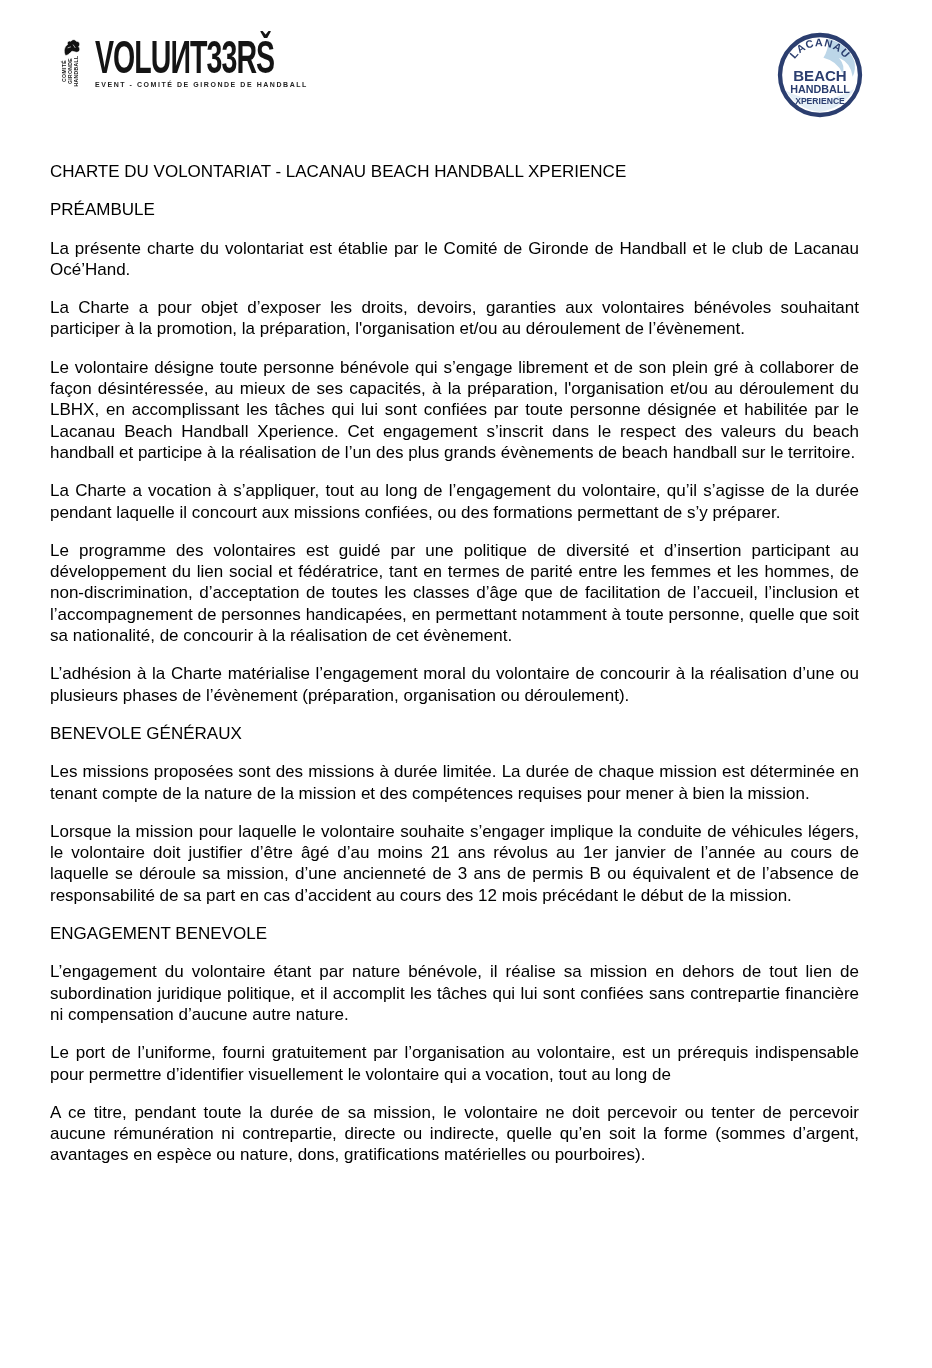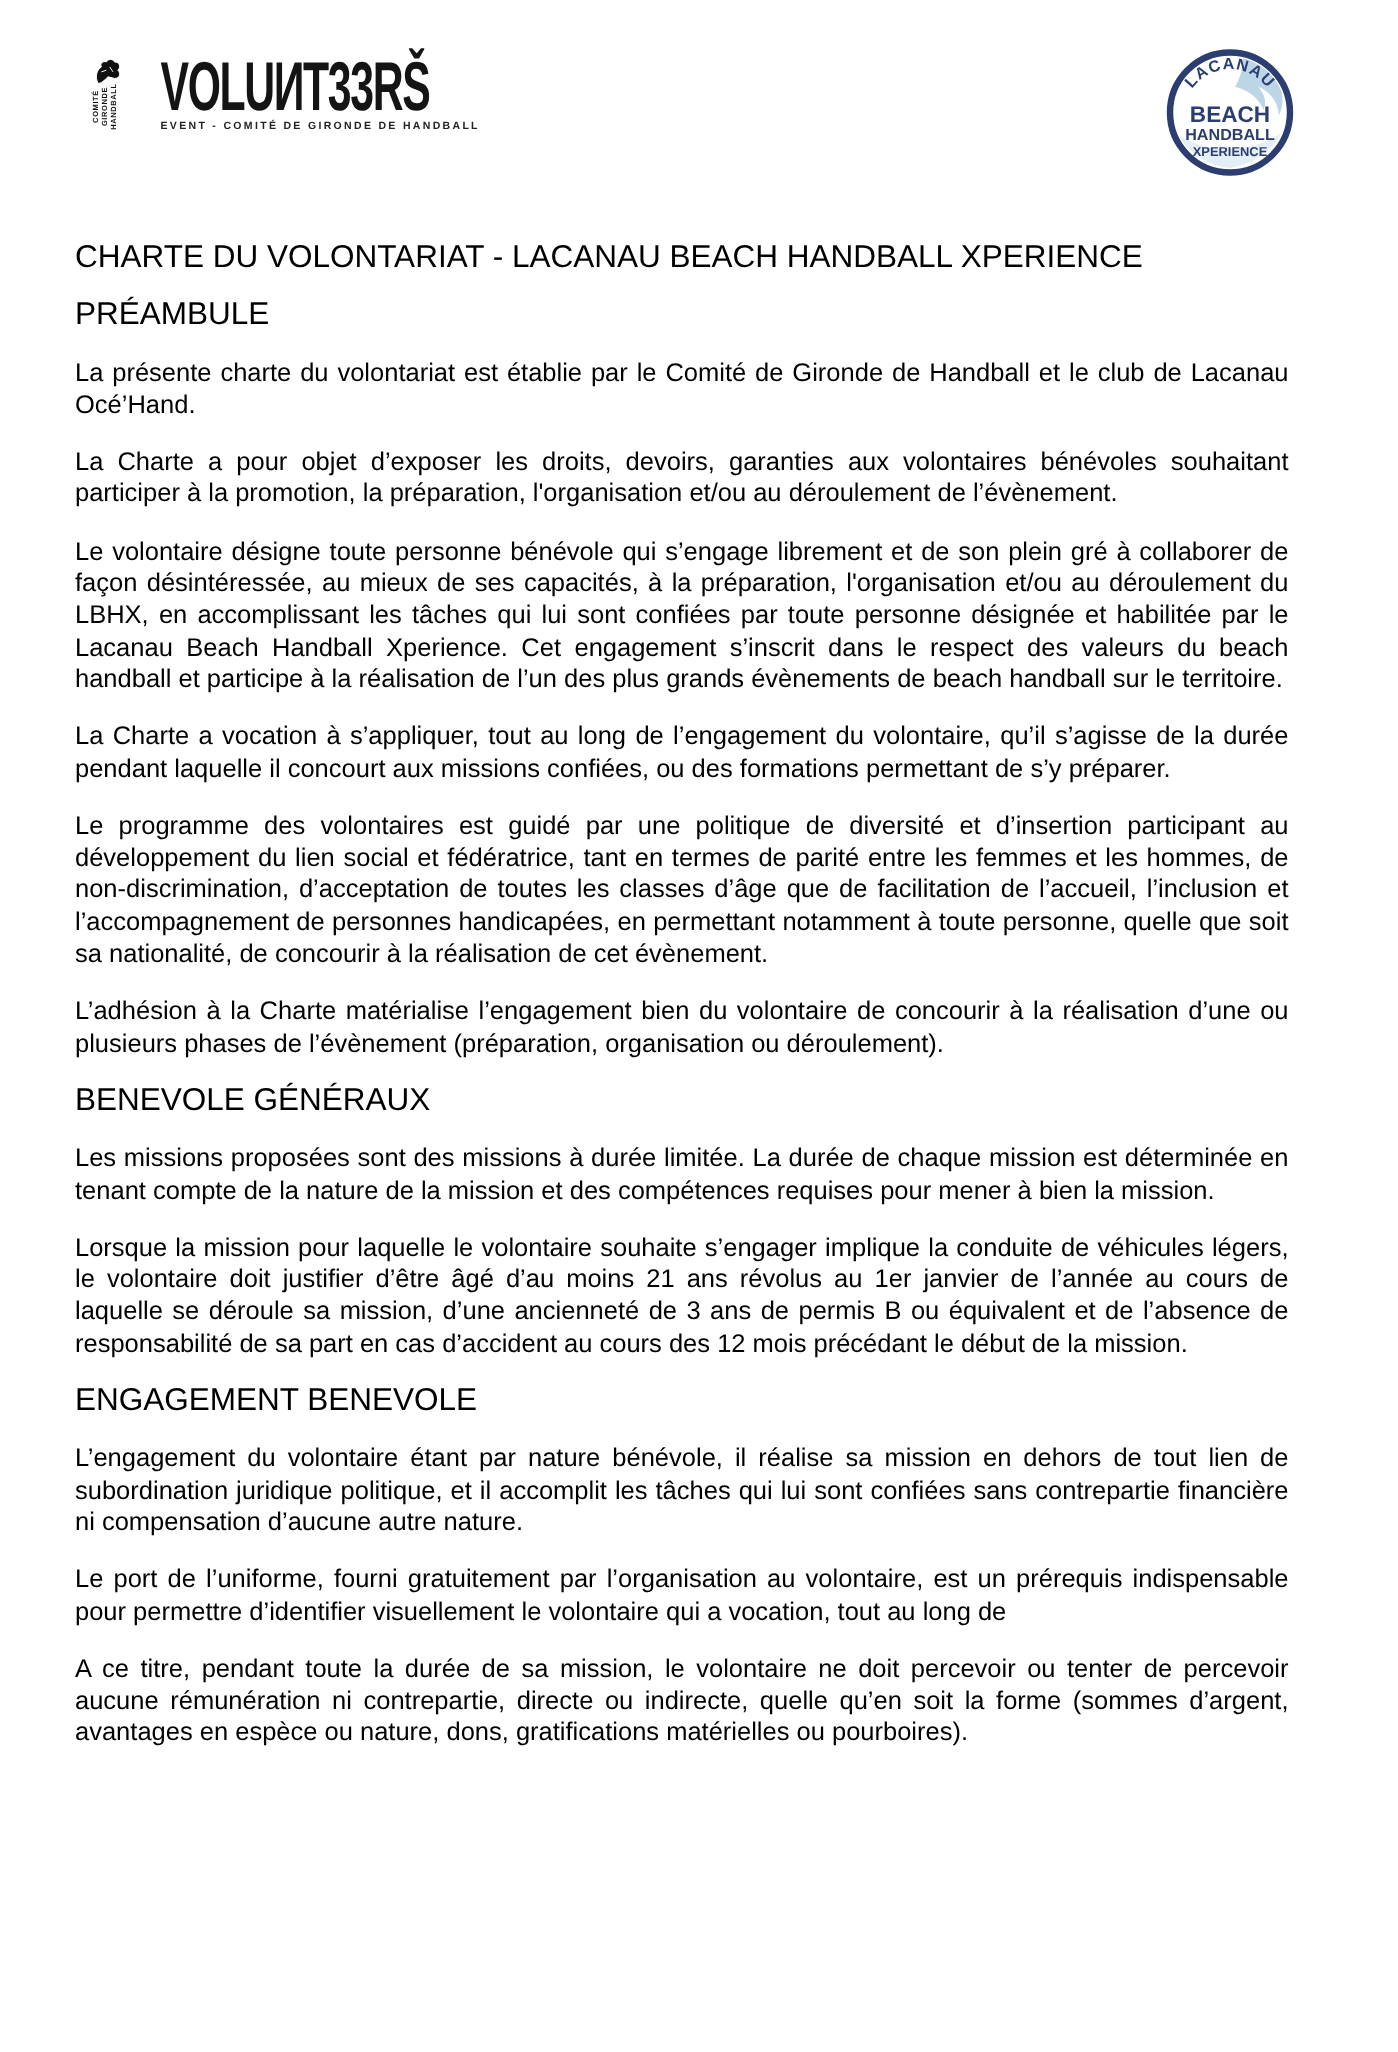--- a/index.html
+++ b/index.html
@@ -6,21 +6,21 @@
   body {
     width:932px; height:1368px;
     font-family:"Liberation Sans", sans-serif;
     color:#000;
     position:relative;
     overflow:hidden;
   }
   .page { position:absolute; inset:0; background:#fff; }
 
   
-  .logo-group { position:absolute; left:55px; top:36px; display:flex; gap:18px; }
+  .logo-group { position:absolute; left:55px; top:36px; display:flex; gap:6px; }
   .emblem { width:34px; display:flex; flex-direction:column; align-items:center; padding-top:2px; }
   .emblem-text {
     margin-top:2px;
     transform:rotate(-90deg) translateY(-2px);
     transform-origin:center center;
     font-size:5px; font-weight:bold; line-height:6px;
     letter-spacing:0.4px; text-align:center; color:#111;
     width:34px;
   }
   .wordmark-col { display:flex; flex-direction:column; }
@@ -47,21 +47,21 @@
 
   
   .content {
     position:absolute;
     left:50px; top:161px;
     width:809px;
     font-size:17px;
     line-height:21.3px;
   }
   .content h1, .content h2 {
-    font-size:21px; font-weight:400; margin:0 0 17px 0; text-align:left;
+    font-size:17px; font-weight:400; margin:0 0 17px 0; text-align:left;
   }
   .content p {
     margin:0 0 17px 0;
     text-align:justify;
     text-justify:inter-word;
   }
 </style>
 </head>
 <body>
 
@@ -101,21 +101,21 @@
 
   <div class="content">
     <h1>CHARTE DU VOLONTARIAT - LACANAU BEACH HANDBALL XPERIENCE</h1>
 
     <h2>PRÉAMBULE</h2>
     <p>La présente charte du volontariat est établie par le Comité de Gironde de Handball et le club de Lacanau Océ’Hand.</p>
     <p>La Charte a pour objet d’exposer les droits, devoirs, garanties aux volontaires bénévoles souhaitant participer à la promotion, la préparation, l'organisation et/ou au déroulement de l’évènement.</p>
     <p>Le volontaire désigne toute personne bénévole qui s’engage librement et de son plein gré à collaborer de façon désintéressée, au mieux de ses capacités, à la préparation, l'organisation et/ou au déroulement du LBHX, en accomplissant les tâches qui lui sont confiées par toute personne désignée et habilitée par le Lacanau Beach Handball Xperience. Cet engagement s’inscrit dans le respect des valeurs du beach handball et participe à la réalisation de l’un des plus grands évènements de beach handball sur le territoire.</p>
     <p>La Charte a vocation à s’appliquer, tout au long de l’engagement du volontaire, qu’il s’agisse de la durée pendant laquelle il concourt aux missions confiées, ou des formations permettant de s’y préparer.</p>
     <p>Le programme des volontaires est guidé par une politique de diversité et d’insertion participant au développement du lien social et fédératrice, tant en termes de parité entre les femmes et les hommes, de non-discrimination, d’acceptation de toutes les classes d’âge que de facilitation de l’accueil, l’inclusion et l’accompagnement de personnes handicapées, en permettant notamment à toute personne, quelle que soit sa nationalité, de concourir à la réalisation de cet évènement.</p>
-    <p>L’adhésion à la Charte matérialise l’engagement bien du volontaire de concourir à la réalisation d’une ou plusieurs phases de l’évènement (préparation, organisation ou déroulement).</p>
+    <p>L’adhésion à la Charte matérialise l’engagement moral du volontaire de concourir à la réalisation d’une ou plusieurs phases de l’évènement (préparation, organisation ou déroulement).</p>
 
     <h2>BENEVOLE GÉNÉRAUX</h2>
     <p>Les missions proposées sont des missions à durée limitée. La durée de chaque mission est déterminée en tenant compte de la nature de la mission et des compétences requises pour mener à bien la mission.</p>
     <p>Lorsque la mission pour laquelle le volontaire souhaite s’engager implique la conduite de véhicules légers, le volontaire doit justifier d’être âgé d’au moins 21 ans révolus au 1er janvier de l’année au cours de laquelle se déroule sa mission, d’une ancienneté de 3 ans de permis B ou équivalent et de l’absence de responsabilité de sa part en cas d’accident au cours des 12 mois précédant le début de la mission.</p>
 
     <h2>ENGAGEMENT BENEVOLE</h2>
     <p>L’engagement du volontaire étant par nature bénévole, il réalise sa mission en dehors de tout lien de subordination juridique politique, et il accomplit les tâches qui lui sont confiées sans contrepartie financière ni compensation d’aucune autre nature.</p>
     <p>Le port de l’uniforme, fourni gratuitement par l’organisation au volontaire, est un prérequis indispensable pour permettre d’identifier visuellement le volontaire qui a vocation, tout au long de</p>
     <p>A ce titre, pendant toute la durée de sa mission, le volontaire ne doit percevoir ou tenter de percevoir aucune rémunération ni contrepartie, directe ou indirecte, quelle qu’en soit la forme (sommes d’argent, avantages en espèce ou nature, dons, gratifications matérielles ou pourboires).</p>
   </div>

